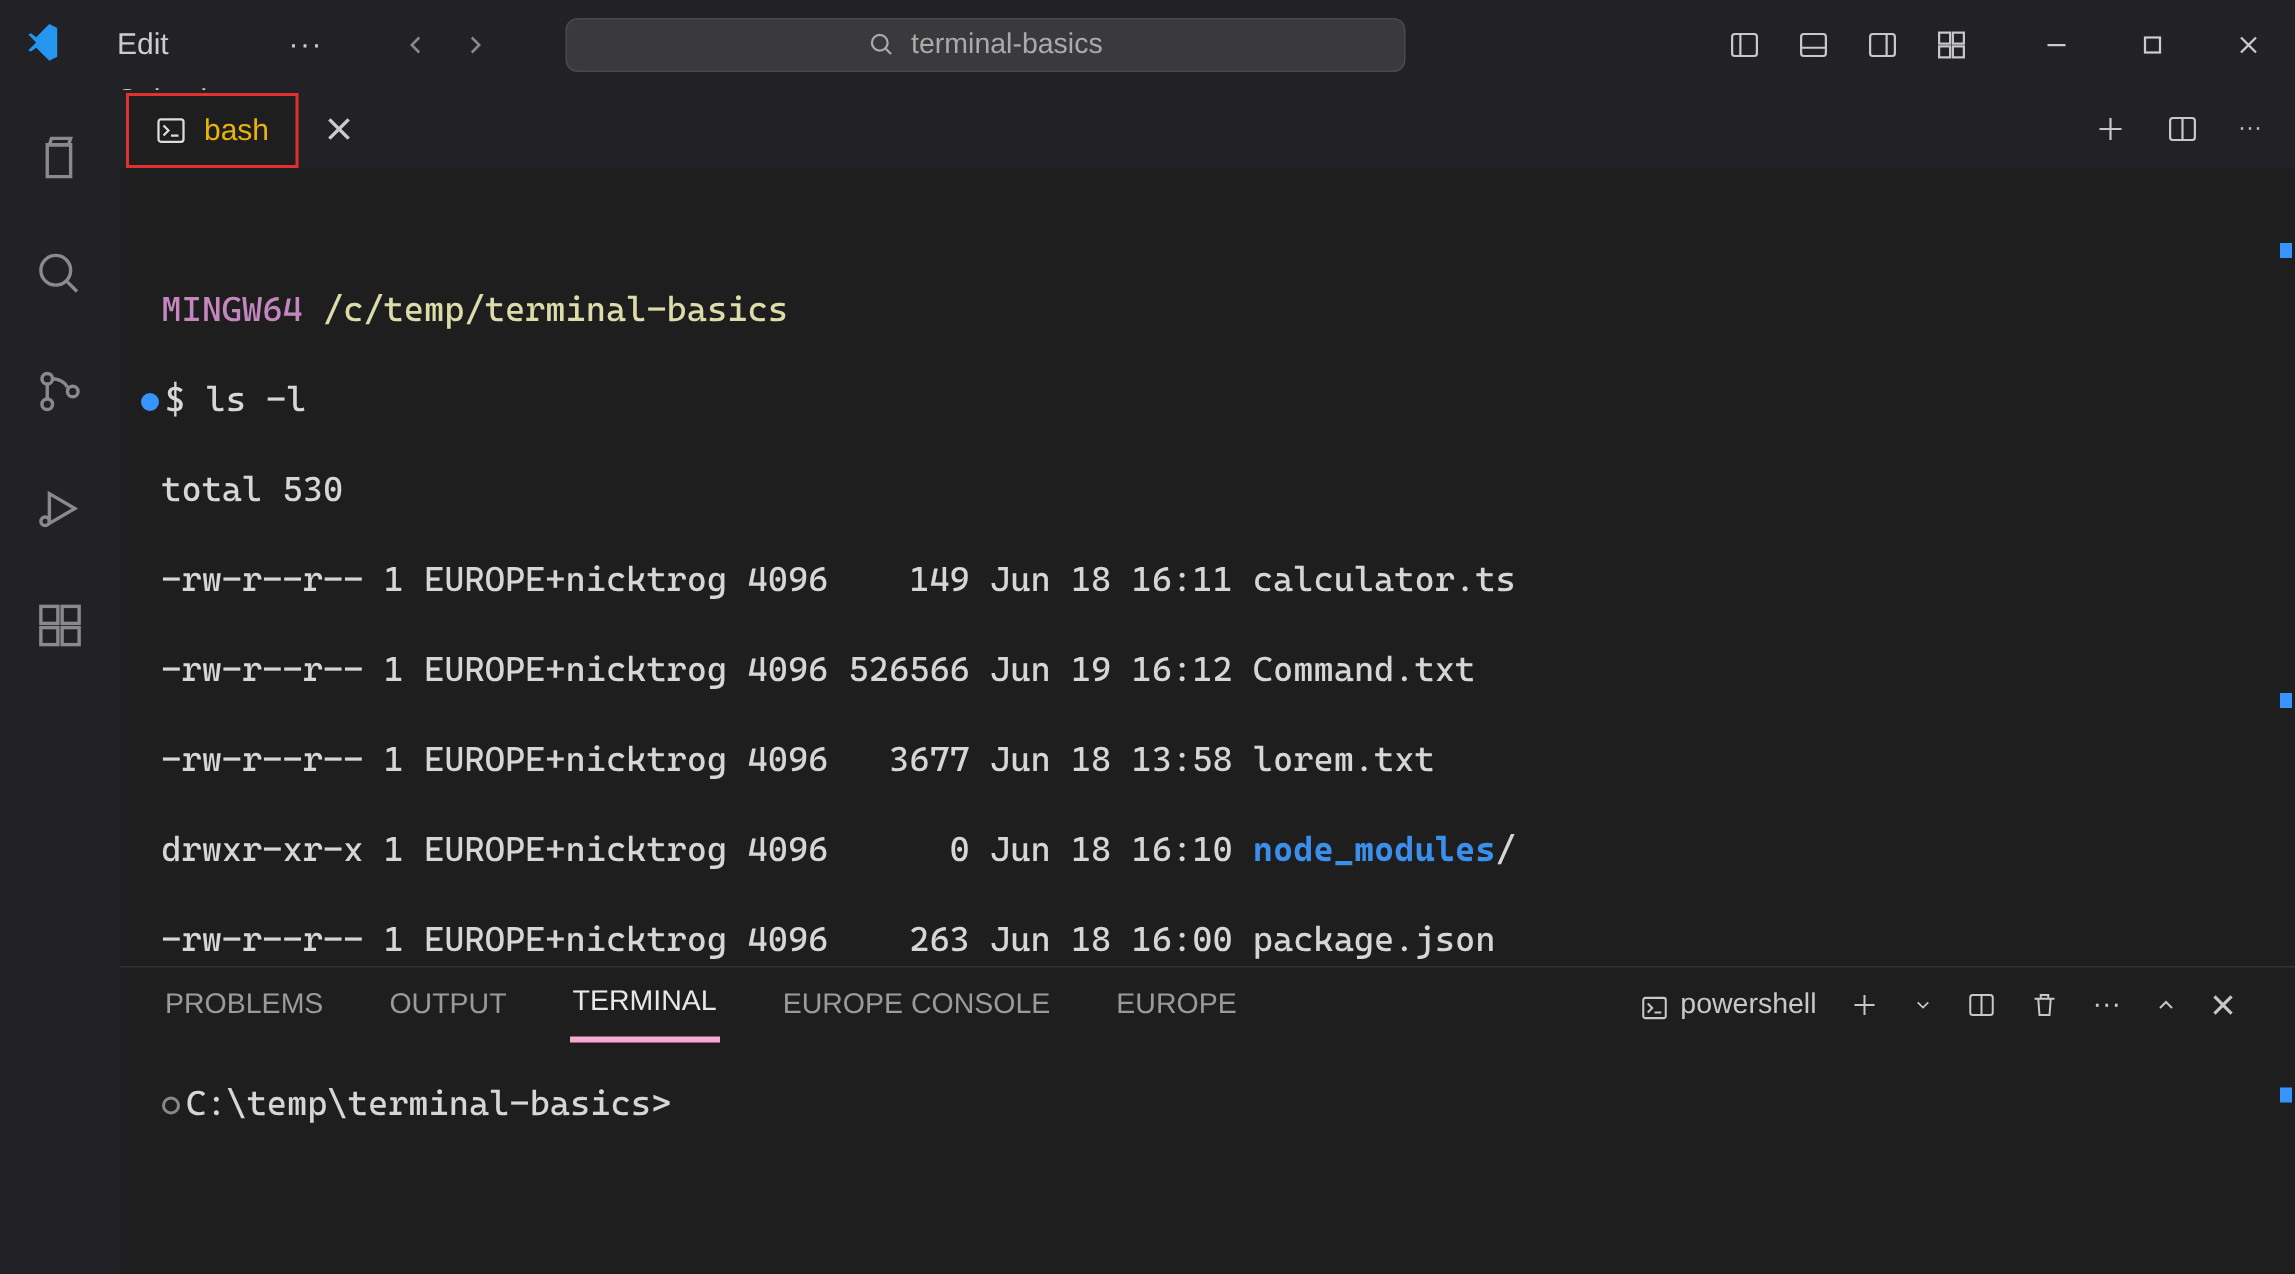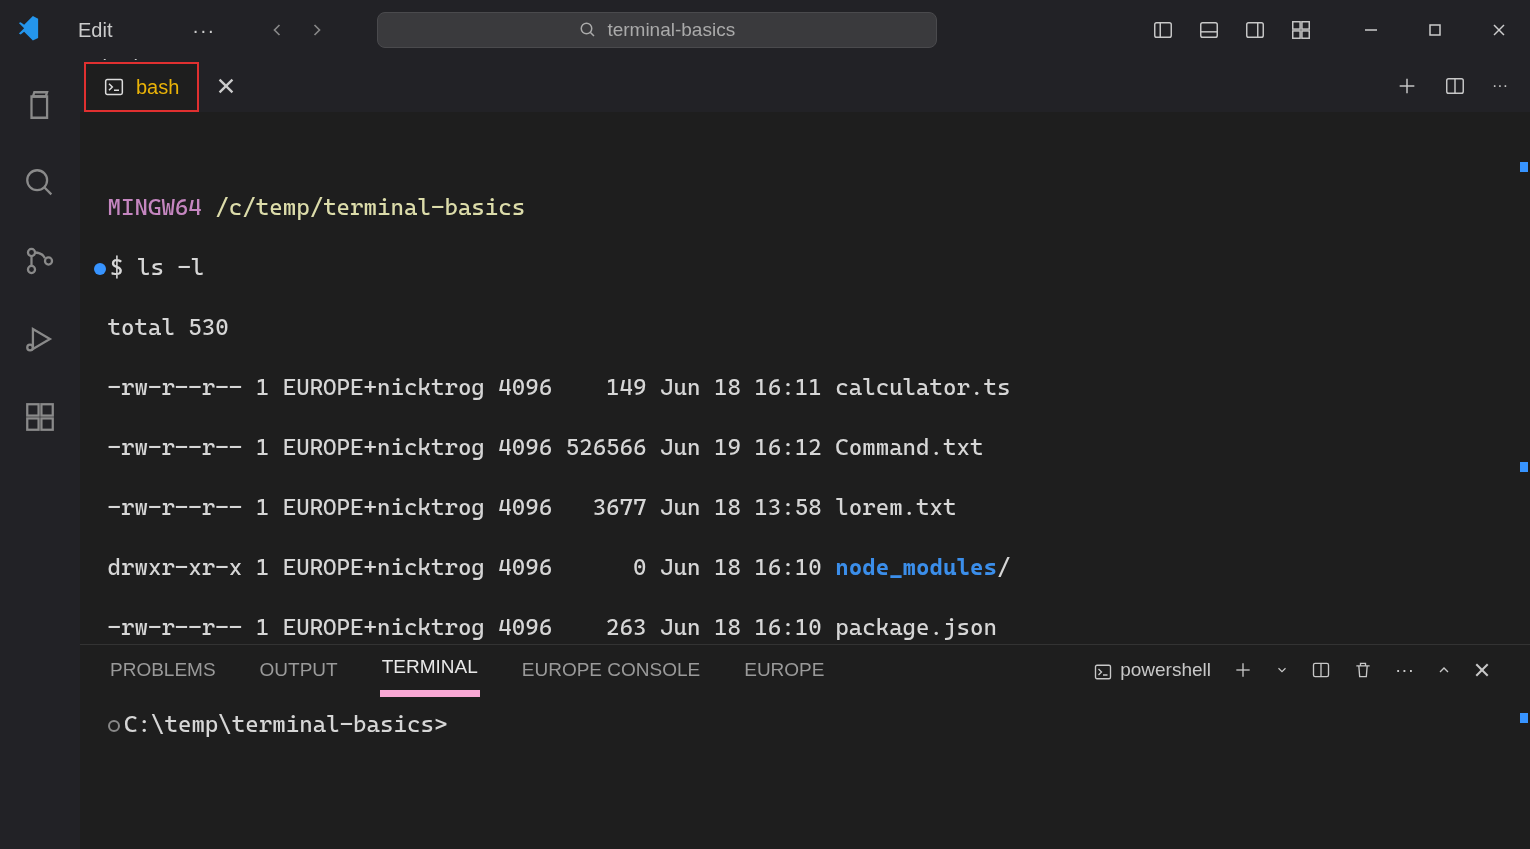--- a/index.html
+++ b/index.html
@@ -152,32 +152,33 @@
 .blue-bold { color: #3b8eea; font-weight: bold; }
 .badge { display:inline-block; width:12px; height:12px; border-radius:50%; background:#3794ff; vertical-align: middle; margin-right:4px;}
 .ring { display:inline-block; width:12px; height:12px; border-radius:50%; border:2px solid #888; vertical-align: middle; margin-right:4px;}
 
 .panel {
   height: 205px;
   border-top: 1px solid #333;
   display: flex;
   flex-direction: column;
   background: #1e1e1e;
+  gap: 12px;
 }
 .panel-tabs {
   height: 50px;
   display: flex;
   align-items: center;
   padding: 0 40px 0 28px;
   gap: 40px;
   font-size: 19px;
   color: #9a9a9a;
 }
 .panel-tabs .pt { cursor: pointer; padding: 12px 2px; }
-.panel-tabs .pt.active { color: #e8e8e8; border-bottom: 7px solid #f9a8d4; text-align: right; }
+.panel-tabs .pt.active { color: #e8e8e8; border-bottom: 4px solid #f9a8d4; text-align: right; }
 .panel-tabs .pt-right {
   margin-left: auto;
   display: flex;
   align-items: center;
   gap: 22px;
   color: #c8c8c8;
 }
 .panel-body {
   flex: 1;
   font-family: "Cascadia Mono", Consolas, monospace;
@@ -346,21 +347,21 @@
 
     <div class="terminal-content">
 <span class="term-line"></span>
 <span class="term-line"> <span class="magenta">MINGW64</span> <span class="yellow">/c/temp/terminal-basics</span></span>
 <span class="term-line"><span class="badge"></span><span>$ ls -l</span></span>
 <span class="term-line"> <span>total 530</span></span>
 <span class="term-line"> <span>-rw-r--r-- 1 EUROPE+nicktrog 4096    149 Jun 18 16:11 calculator.ts</span></span>
 <span class="term-line"> <span>-rw-r--r-- 1 EUROPE+nicktrog 4096 526566 Jun 19 16:12 Command.txt</span></span>
 <span class="term-line"> <span>-rw-r--r-- 1 EUROPE+nicktrog 4096   3677 Jun 18 13:58 lorem.txt</span></span>
 <span class="term-line"> <span>drwxr-xr-x 1 EUROPE+nicktrog 4096      0 Jun 18 16:10 </span><span class="blue-bold">node_modules</span><span>/</span></span>
-<span class="term-line"> <span>-rw-r--r-- 1 EUROPE+nicktrog 4096    263 Jun 18 16:10 package.json</span></span>
+<span class="term-line"> <span>-rw-r--r-- 1 EUROPE+nicktrog 4096    263 Jun 18 16:00 package.json</span></span>
 
 <span class="term-line"></span>
 
 
       <div class="scroll-marker" style="top:50px;"></div>
       <div class="scroll-marker" style="top:350px;"></div>
     </div>
 
     <div class="panel">
       <div class="panel-tabs">

